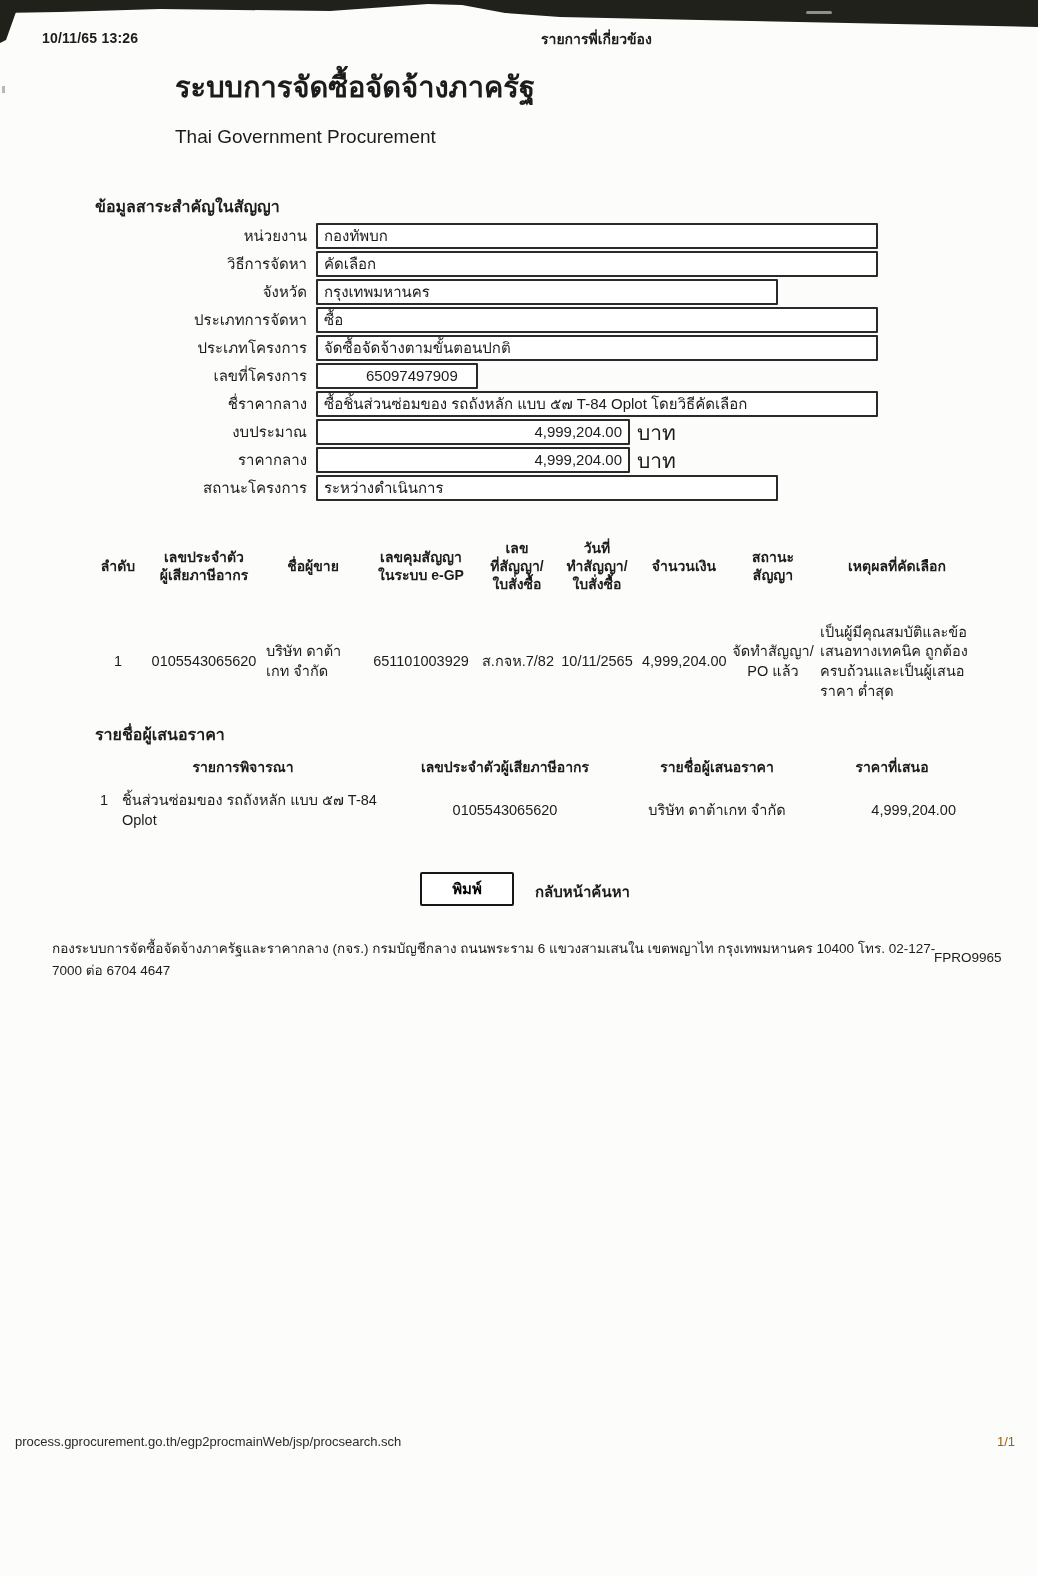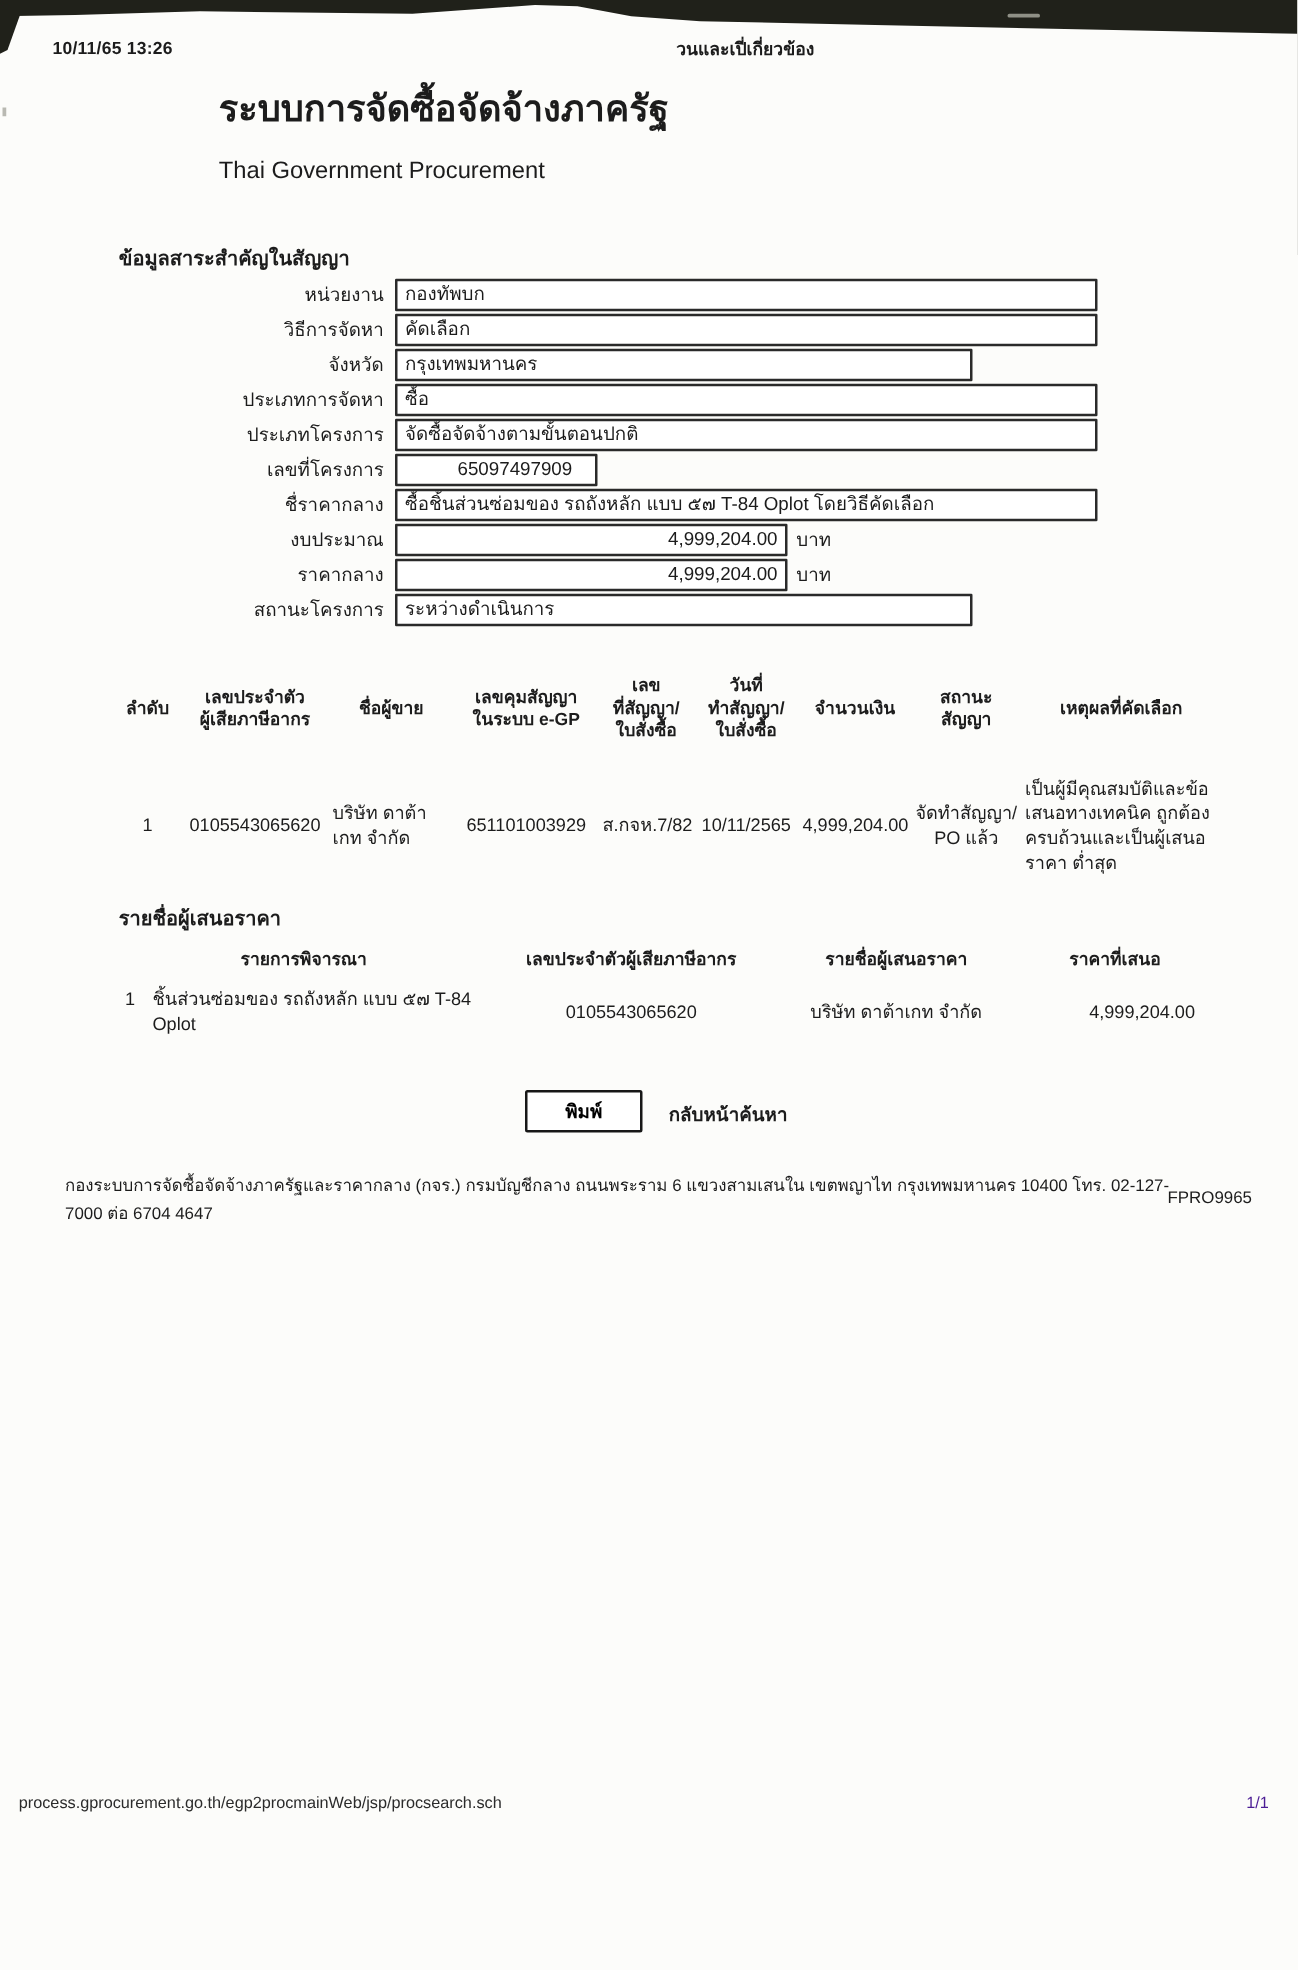--- a/index.html
+++ b/index.html
@@ -29,21 +29,21 @@
   .form-label{width:222px;text-align:right;padding-right:9px;font-size:15px;flex:none;}
   .form-box{
     border:2px solid #2a2a2a;border-radius:1px;background:#fff;
     height:22px;line-height:22px;padding:0 6px;font-size:15px;
     white-space:nowrap;overflow:hidden;box-sizing:content-box;
   }
   .form-box.wide{width:546px;}
   .form-box.medium{width:446px;}
   .form-box.small{width:104px;padding-left:48px;}
   .form-box.money{width:298px;text-align:right;}
-  .suffix{font-size:15px;margin-left:7px;}
+  .suffix{font-size:21px;margin-left:7px;}
 
   table.datagrid{position:absolute;border-collapse:collapse;table-layout:fixed;}
   table.datagrid th{font-size:14px;font-weight:700;text-align:center;vertical-align:middle;line-height:1.3;padding:2px 1px;}
   table.datagrid td{font-size:14.5px;vertical-align:middle;line-height:1.35;padding:2px 2px;}
   td.c{text-align:center;}
   td.l{text-align:left;}
   td.r{text-align:right;}
 
   .contracts{left:92px;top:524px;width:866px;}
   .contracts th:nth-child(1){width:50px;}
@@ -75,36 +75,36 @@
     background:#fff;border:2.5px solid #171717;border-radius:2px;
     font-family:inherit;font-size:15px;font-weight:700;color:#000000;cursor:pointer;
   }
   .back-label{position:absolute;left:535px;top:880px;font-size:15px;font-weight:700;cursor:pointer;}
 
   .footer{position:absolute;left:40px;top:938px;width:898px;font-size:13.5px;line-height:1.6;}
   .footer .line1{padding-left:12px;}
   .footer-code{position:absolute;left:934px;top:950px;font-size:13.5px;font-weight:500;}
 
   .bottombar-url{position:absolute;left:15px;top:1434px;font-size:13px;color:#2b2b2b;}
-  .bottombar-page{position:absolute;left:997px;top:1434px;font-size:13px;color:#4c1d95;}
+  .bottombar-page{position:absolute;left:997px;top:1434px;font-size:13px;color:#a16207;}
 </style>
 </head>
 <body>
 
 <div class="page">
 
   <svg class="scan-strip" width="1038" height="48">
     <polygon points="0,0 1038,0 1038,27 700,20 560,17 505,13 462,5 428,4 330,11 160,9 60,12 0,13" fill="#20211a"></polygon>
     <polygon points="0,12 16,12 6,40 0,43" fill="#20211a"></polygon>
   </svg>
   <div class="left-smudge"></div>
   <div class="mid-smudge"></div>
 
   <span class="topbar-datetime">10/11/65 13:26</span>
-  <span class="topbar-related">วนและเปี่เกี่ยวข้อง</span>
+  <span class="topbar-related">รายการพี่เกี่ยวข้อง</span>
 
   <h1 class="title-th">ระบบการจัดซื้อจัดจ้างภาครัฐ</h1>
   <div class="title-en">Thai Government Procurement</div>
 
   <h2 class="sec1-title">ข้อมูลสาระสำคัญในสัญญา</h2>
   <div class="form">
       <div class="form-row">
         <span class="form-label">หน่วยงาน</span>
         <div class="form-box wide">กองทัพบก</div>
       </div>

